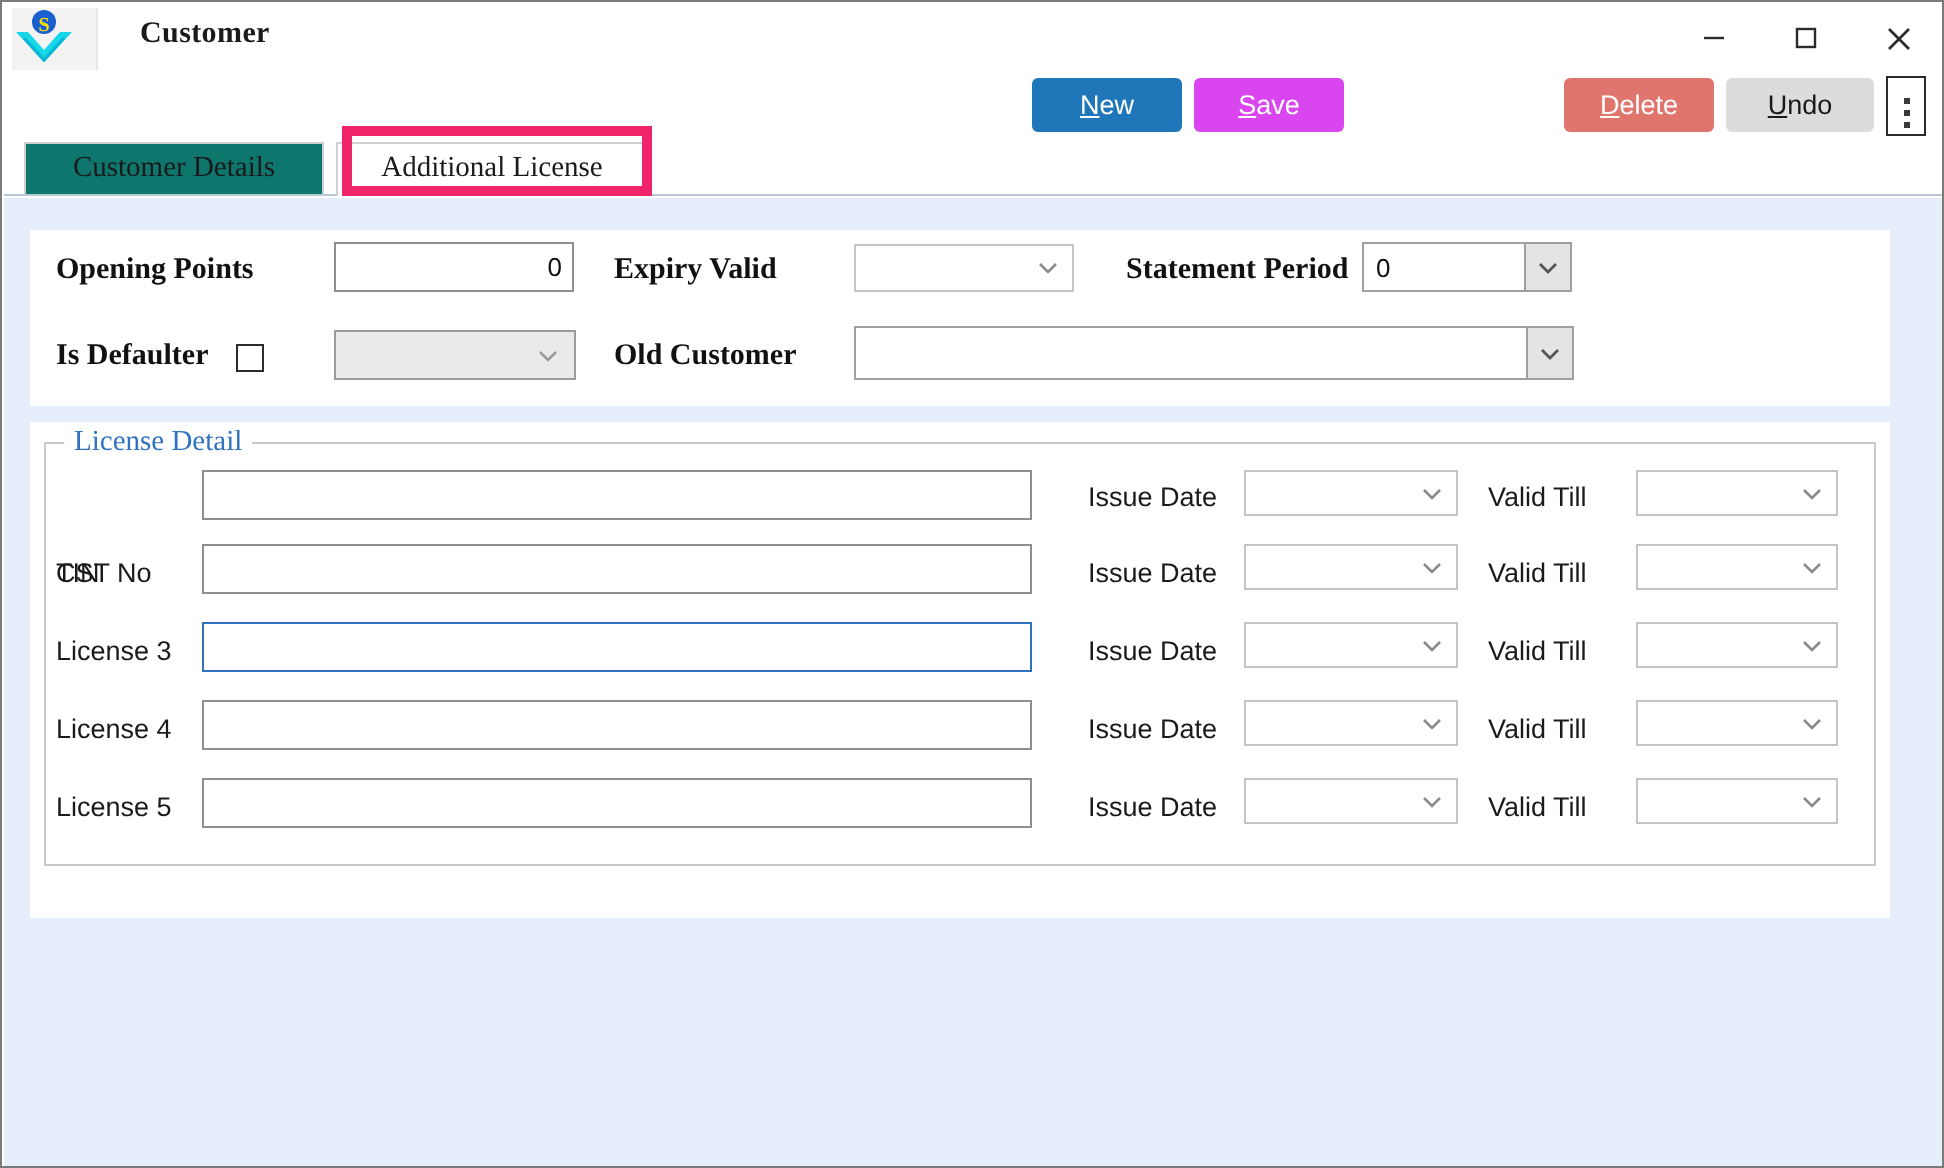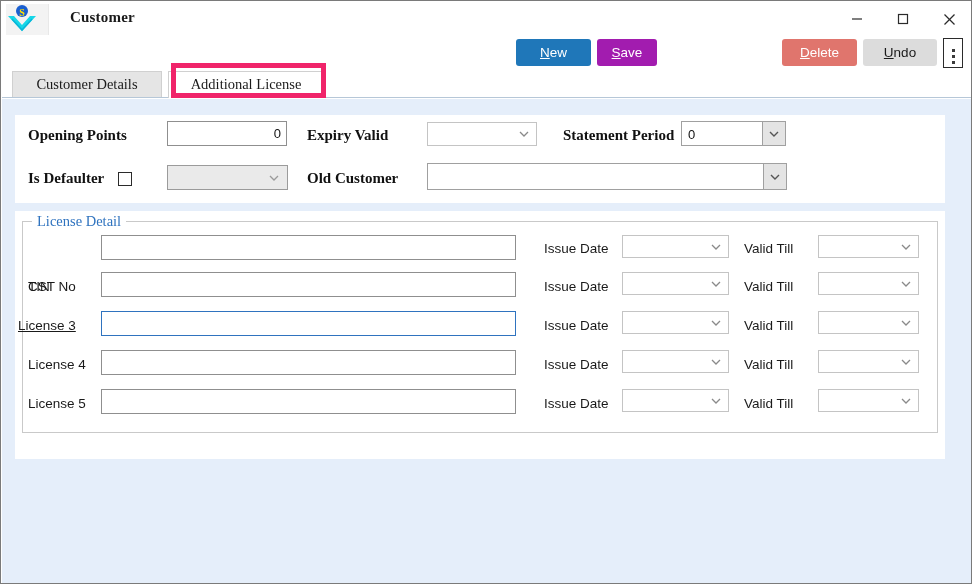--- a/index.html
+++ b/index.html
@@ -82,21 +82,21 @@
     font-family: "Liberation Sans", sans-serif;
     font-size: 13.5px;
     cursor: default;
     padding: 0;
     line-height: 27px;
     text-align: center;
     white-space: nowrap;
   }
   .act-btn u { text-decoration: underline; }
   #btn-new      { left: 514px; width:  75px; background: #1f77b9; }
-  #btn-save     { left: 595px; width:  60px; background: #a21caf; }
+  #btn-save     { left: 595px; width:  75px; background: #d946ef; }
   #btn-savenew  { left: 676px; width:  98px; background: #f5962c; }
   #btn-delete   { left: 780px; width:  75px; background: #e0756d; }
   #btn-undo     { left: 861px; width:  74px; background: #dcdcdc; color: #1a1a1a; }
   #btn-kebab {
     position: absolute;
     left: 941px; top: 1px;
     width: 20px; height: 30px;
     background: #ffffff;
     border: 1px solid #2b2b2b;
     padding: 0;
@@ -120,21 +120,21 @@
     position: absolute;
     left: 0; bottom: 0;
     width: 970px; height: 1px;
     background: #b6c7d8;
   }
   .tab {
     position: absolute;
     top: 1px;
     height: 27px;
     box-sizing: border-box;
-    background: #e5e5e5;
+    background: #0f766e;
     border: 1px solid #d0d0d0;
     border-bottom: none;
     font-family: "Liberation Serif", serif;
     font-size: 14.5px;
     color: #1a1a1a;
     text-align: center;
     line-height: 25px;
     cursor: default;
     white-space: nowrap;
   }
@@ -436,21 +436,21 @@
           <path d="M1 1 L5 5 L9 1" fill="none" stroke="#8a8a8a" stroke-width="1.3"></path>
         </svg>
       </div>
       <div class="lbl-sans" style="left:729px; top:68px;">Valid Till</div>
       <div class="combo-flat" style="left:803px; top:61px; width:101px; height:23px;">
         <svg class="chev" width="10" height="6" viewBox="0 0 10 6">
           <path d="M1 1 L5 5 L9 1" fill="none" stroke="#8a8a8a" stroke-width="1.3"></path>
         </svg>
       </div>
 
-      <div class="lbl-sans" style="left:3px; top:107px;text-decoration:underline;">License 3</div>
+      <div class="lbl-sans" style="left:13px; top:107px;">License 3</div>
       <input class="txtbox focused" type="text" style="left: 86px; top: 100px; width: 415px; height: 25px;" value="">
       <div class="lbl-sans" style="left:529px; top:107px;">Issue Date</div>
       <div class="combo-flat" style="left:607px; top:100px; width:107px; height:23px;">
         <svg class="chev" width="10" height="6" viewBox="0 0 10 6">
           <path d="M1 1 L5 5 L9 1" fill="none" stroke="#8a8a8a" stroke-width="1.3"></path>
         </svg>
       </div>
       <div class="lbl-sans" style="left:729px; top:107px;">Valid Till</div>
       <div class="combo-flat" style="left:803px; top:100px; width:101px; height:23px;">
         <svg class="chev" width="10" height="6" viewBox="0 0 10 6">

